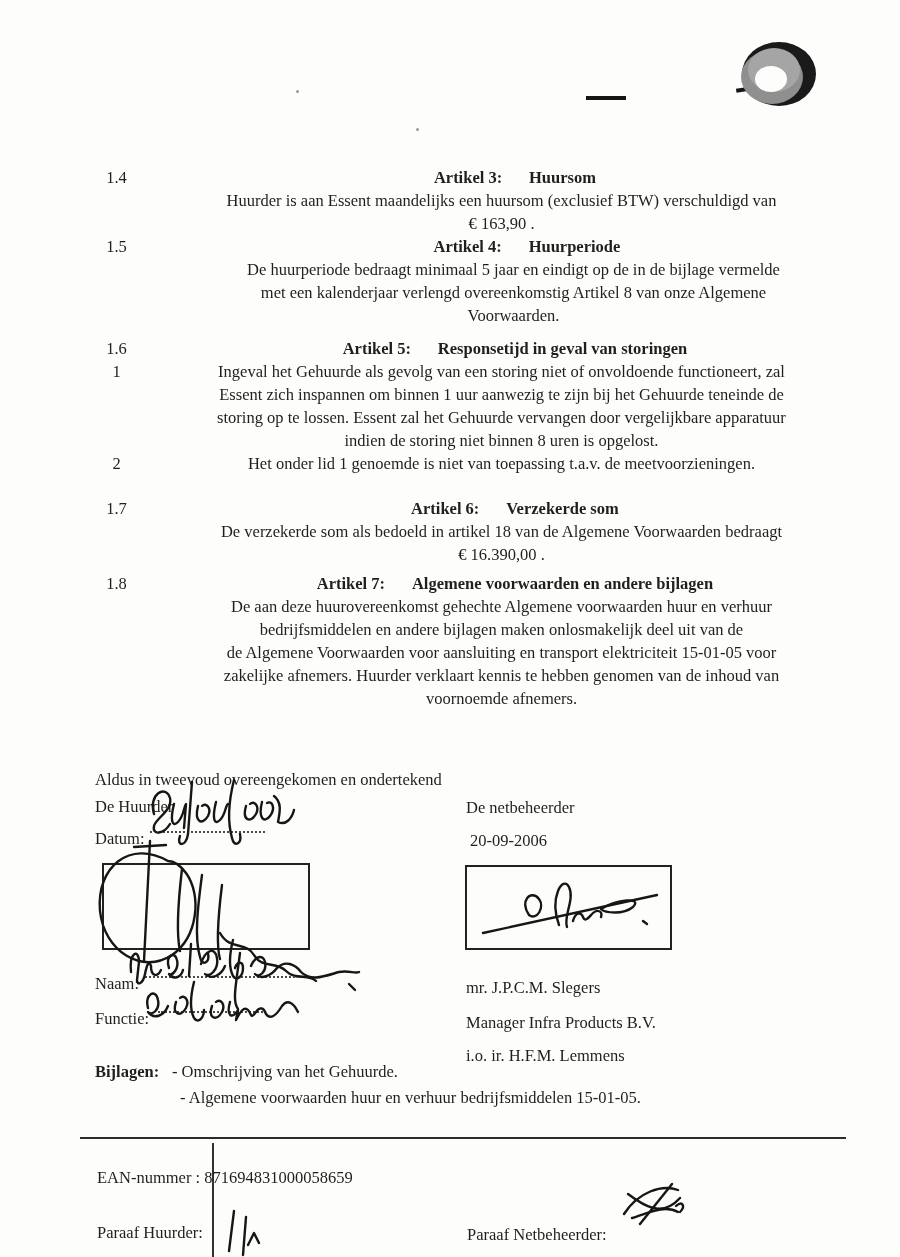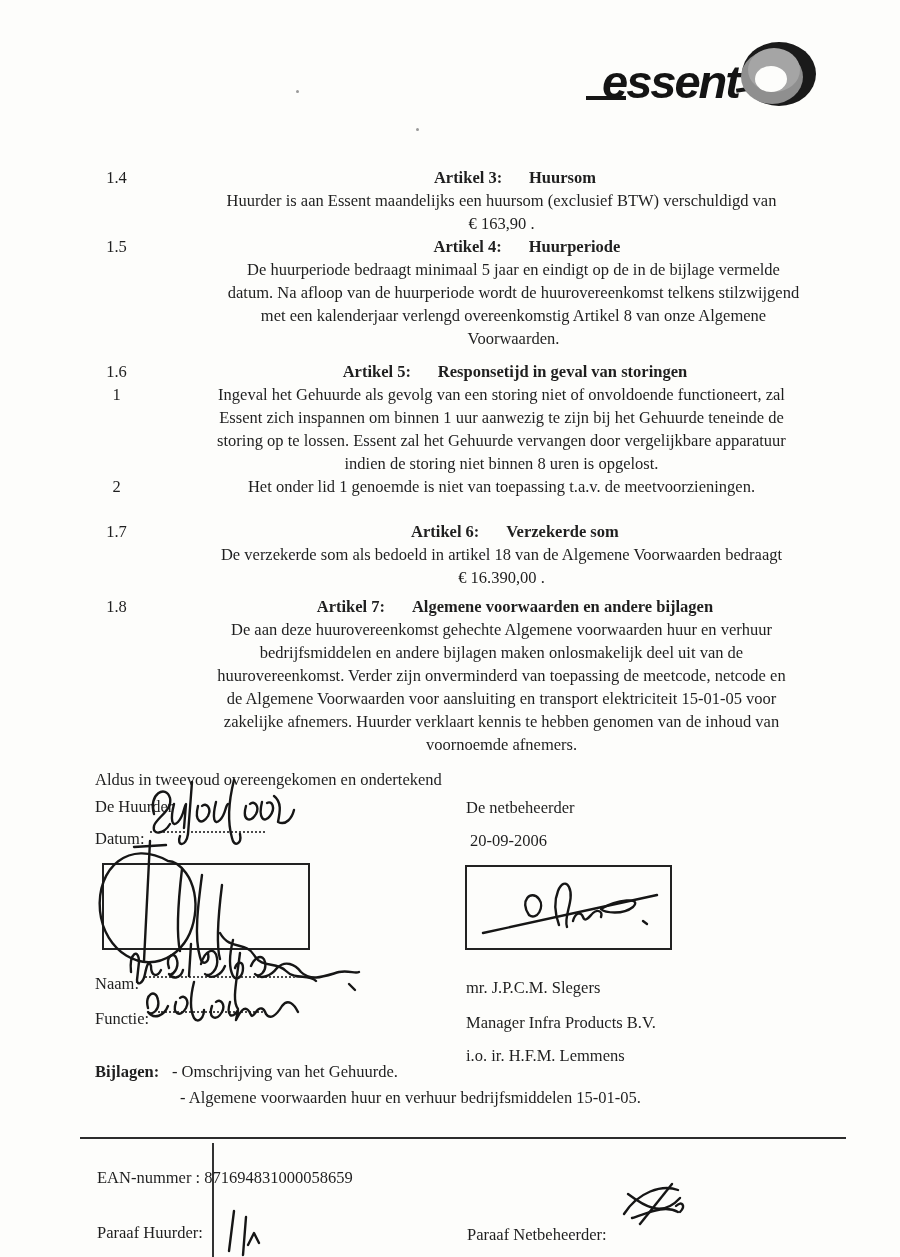--- a/index.html
+++ b/index.html
@@ -37,21 +37,20 @@
   .vline{position:absolute;left:212px;top:1143px;width:2px;height:114px;background:#1c1c1c;opacity:.9;}
   .speck{position:absolute;width:3px;height:3px;background:#9a9a9a;border-radius:50%;}
 </style>
 </head>
 <body>
 
 <div class="doc">
 
   <div class="logo">
     <div class="logo-strike"></div>
-    <div class="logo-text">essent</div>
     <div class="logo-crossbar"></div>
     <svg class="logo-ball" width="82" height="72" viewBox="0 0 82 72">
       <ellipse cx="41" cy="34" rx="37" ry="32" fill="#1a1a1a"></ellipse>
       <ellipse cx="34" cy="37" rx="31" ry="27" fill="#8f8f8f"></ellipse>
       <ellipse cx="36" cy="30" rx="26" ry="22" fill="#a5a5a5"></ellipse>
       <ellipse cx="33" cy="39" rx="16" ry="13" fill="#fdfdfb"></ellipse>
     </svg>
   </div>
 
   <div class="articles" id="articles">
@@ -61,21 +60,20 @@
           <div class="ahead"><span class="alabel">Artikel 3:</span><span class="atitle">Huursom</span></div>
           <div class="aline">Huurder is aan Essent maandelijks een huursom (exclusief BTW) verschuldigd van</div>
           <div class="aline">€ 163,90 .</div>
         </div>
       </div>
       <div class="article" style="margin-top: 0px; gap: 24px;">
         <div class="anum">1.5</div>
         <div class="acontent">
           <div class="ahead"><span class="alabel">Artikel 4:</span><span class="atitle">Huurperiode</span></div>
           <div class="aline">De huurperiode bedraagt minimaal 5 jaar en eindigt op de in de bijlage vermelde</div>
-          <div class="aline">datum. Na afloop van de huurperiode wordt de huurovereenkomst telkens stilzwijgend</div>
           <div class="aline">met een kalenderjaar verlengd overeenkomstig Artikel 8 van onze Algemene</div>
           <div class="aline">Voorwaarden.</div>
         </div>
       </div>
       <div class="article" style="margin-top: 10px;">
         <div class="anum">1.6</div>
         <div class="acontent">
           <div class="ahead"><span class="alabel">Artikel 5:</span><span class="atitle">Responsetijd in geval van storingen</span></div>
         </div>
       </div>
@@ -101,21 +99,20 @@
           <div class="aline">De verzekerde som als bedoeld in artikel 18 van de Algemene Voorwaarden bedraagt</div>
           <div class="aline">€ 16.390,00 .</div>
         </div>
       </div>
       <div class="article" style="margin-top: 6px;">
         <div class="anum">1.8</div>
         <div class="acontent">
           <div class="ahead"><span class="alabel">Artikel 7:</span><span class="atitle">Algemene voorwaarden en andere bijlagen</span></div>
           <div class="aline">De aan deze huurovereenkomst gehechte Algemene voorwaarden huur en verhuur</div>
           <div class="aline">bedrijfsmiddelen en andere bijlagen maken onlosmakelijk deel uit van de</div>
-          <div class="aline">huurovereenkomst. Verder zijn onverminderd van toepassing de meetcode, netcode en</div>
           <div class="aline">de Algemene Voorwaarden voor aansluiting en transport elektriciteit 15-01-05 voor</div>
           <div class="aline">zakelijke afnemers. Huurder verklaart kennis te hebben genomen van de inhoud van</div>
           <div class="aline">voornoemde afnemers.</div>
         </div>
       </div>
     </div>
 
   <div class="t" style="left:95px;top:754px;">Aldus in tweevoud overeengekomen en ondertekend</div>
   <div class="t" style="left:95px;top:781px;">De Huurder</div>
   <div class="t" style="left:466px;top:782px;text-align:center;">De netbeheerder</div>

